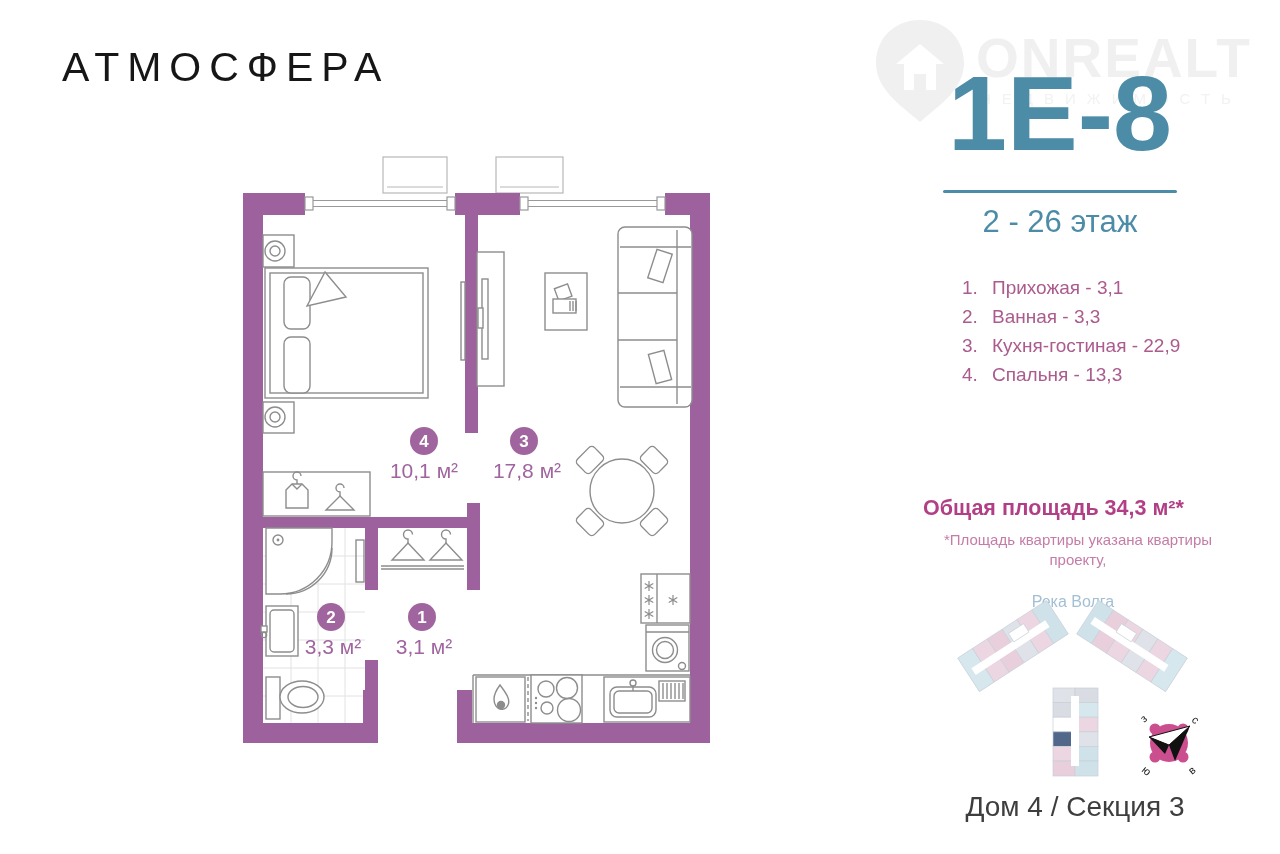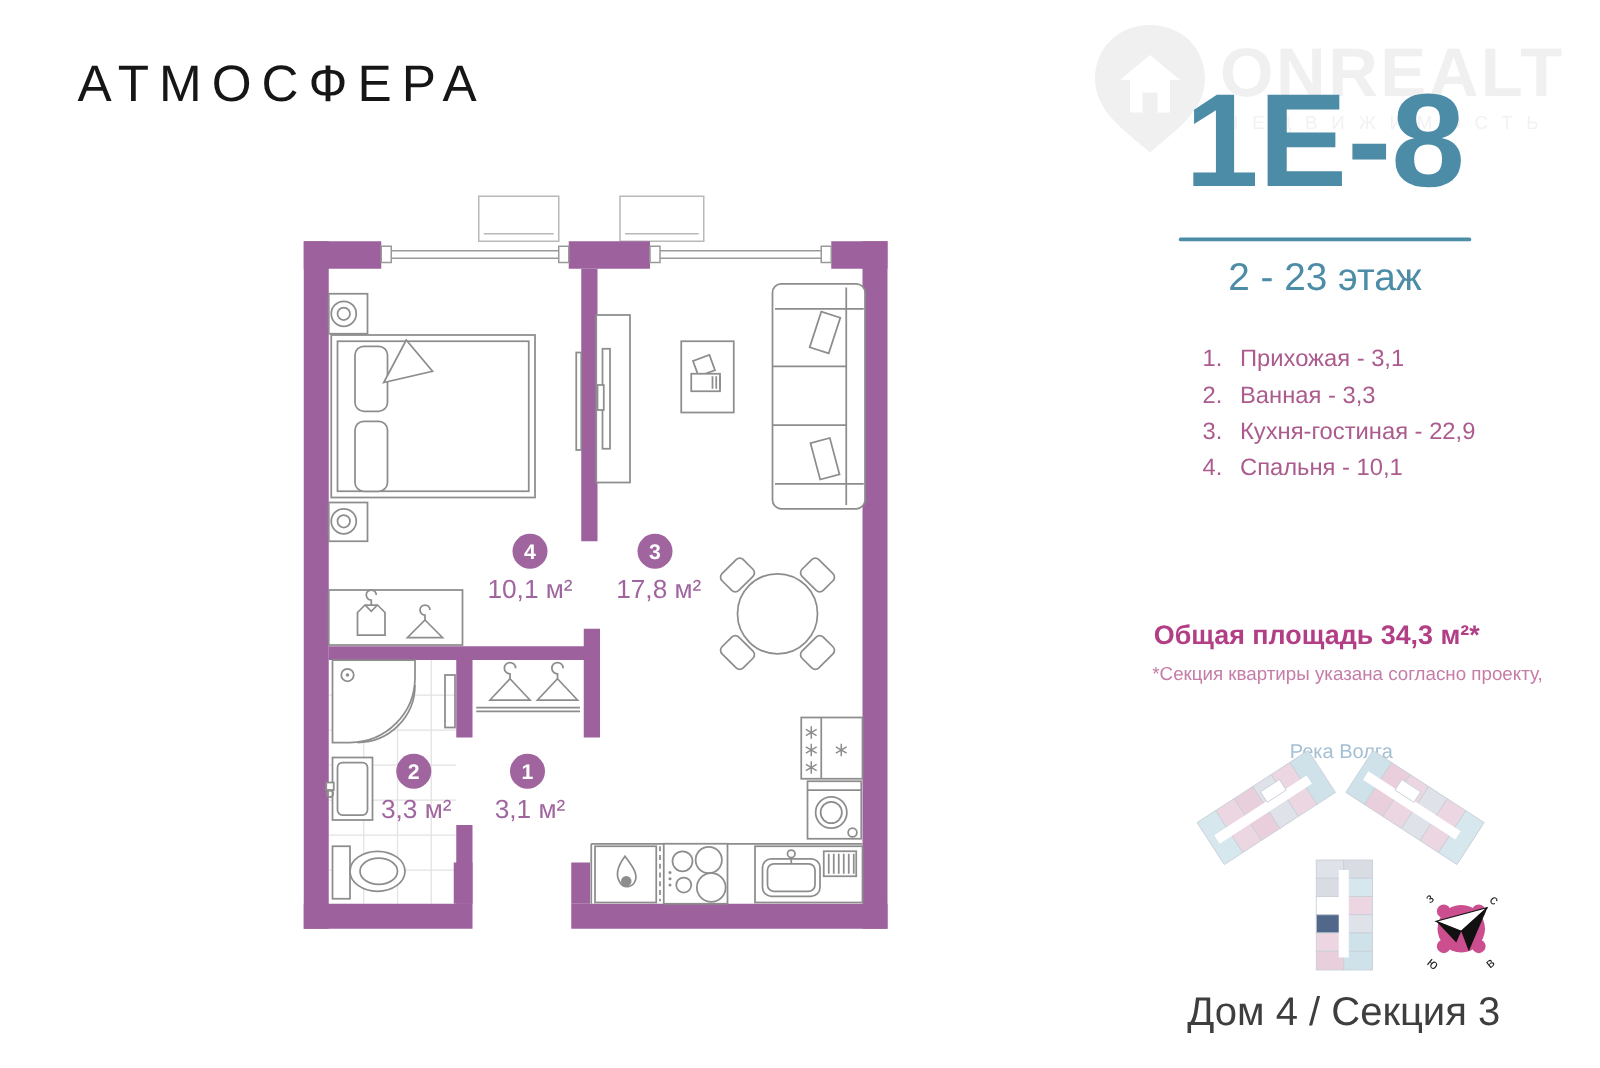--- a/index.html
+++ b/index.html
@@ -19,21 +19,21 @@
   .unit-floors{left:938px;top:204px;width:244px;text-align:center;font-size:31px;color:#4d8ca7;}
   
   .legend{left:962px;top:278px;font-size:19px;color:#ab5b8d;}
   .legend-row{display:flex;margin-bottom:9px;line-height:20px;}
   .legend-num{width:30px;flex:0 0 30px;}
   
   .total-title{left:923px;top:496px;width:310px;text-align:left;font-size:21.5px;font-weight:bold;color:#b23f85;}
   .total-note{left:918px;top:530px;width:320px;text-align:center;font-size:15px;line-height:20px;color:#c57ca7;}
   
   .river{left:953px;top:593px;width:240px;text-align:center;font-size:16px;color:#a3bfd4;}
-  .building{left:938px;top:791px;width:274px;text-align:center;font-size:32px;color:#3e3e3e;}
+  .building{left:938px;top:791px;width:274px;text-align:center;font-size:28px;color:#3e3e3e;}
   svg text{font-family:"Liberation Sans",sans-serif;}
   .badge-num{font-size:17px;font-weight:bold;fill:#ffffff;}
   .area-label{font-size:21px;fill:#a0659f;}
   .compass-letter{font-size:11px;fill:#222;}
 </style>
 </head>
 <body>
 
 <div class="page">
 
@@ -43,44 +43,44 @@
       <path d="M48 26 L72 46 L64 46 L64 72 L32 72 L32 46 L24 46 Z M42 56 L42 72 L54 72 L54 56 Z" fill="#ffffff"></path>
     </svg>
     <div class="wm-title">ONREALT</div>
     <div class="wm-sub">НЕДВИЖИМОСТЬ</div>
   </div>
 
   <div class="abs logo">АТМОСФЕРА</div>
 
   <div class="abs unit-code">1Е-8</div>
   <div class="abs unit-line"></div>
-  <div class="abs unit-floors">2 - 23 этаж</div>
+  <div class="abs unit-floors">2 - 26 этаж</div>
 
   <div class="abs legend">
     <div class="legend-row">
       <span class="legend-num">1.</span>
       <span>Прихожая - 3,1</span>
     </div>
     <div class="legend-row">
       <span class="legend-num">2.</span>
       <span>Ванная - 3,3</span>
     </div>
     <div class="legend-row">
       <span class="legend-num">3.</span>
       <span>Кухня-гостиная - 22,9</span>
     </div>
     <div class="legend-row">
       <span class="legend-num">4.</span>
-      <span>Спальня - 10,1</span>
+      <span>Спальня - 13,3</span>
     </div>
   </div>
 
   <div class="abs total-title">Общая площадь 34,3 м²*</div>
   <div class="abs total-note">
-    <div>*Секция квартиры указана согласно проекту,</div>
+    <div>*Площадь квартиры указана квартиры проекту,</div>
   </div>
 
   <div class="abs river">Река Волга</div>
 
   <svg class="abs" style="left:940px;top:598px;" width="260" height="200" viewBox="940 598 260 200">
     <g transform="rotate(-33 1013 646)" stroke="#c9cfd8" stroke-width="0.7">
       <rect x="960" y="626" width="17.7" height="40" fill="#d6e7ee"></rect>
       <rect x="977.7" y="626" width="17.7" height="40" fill="#ecd6e1"></rect>
       <rect x="995.4" y="626" width="17.7" height="40" fill="#e9cfdc"></rect>
       <rect x="1013.1" y="626" width="17.7" height="40" fill="#dfe2e8"></rect>

